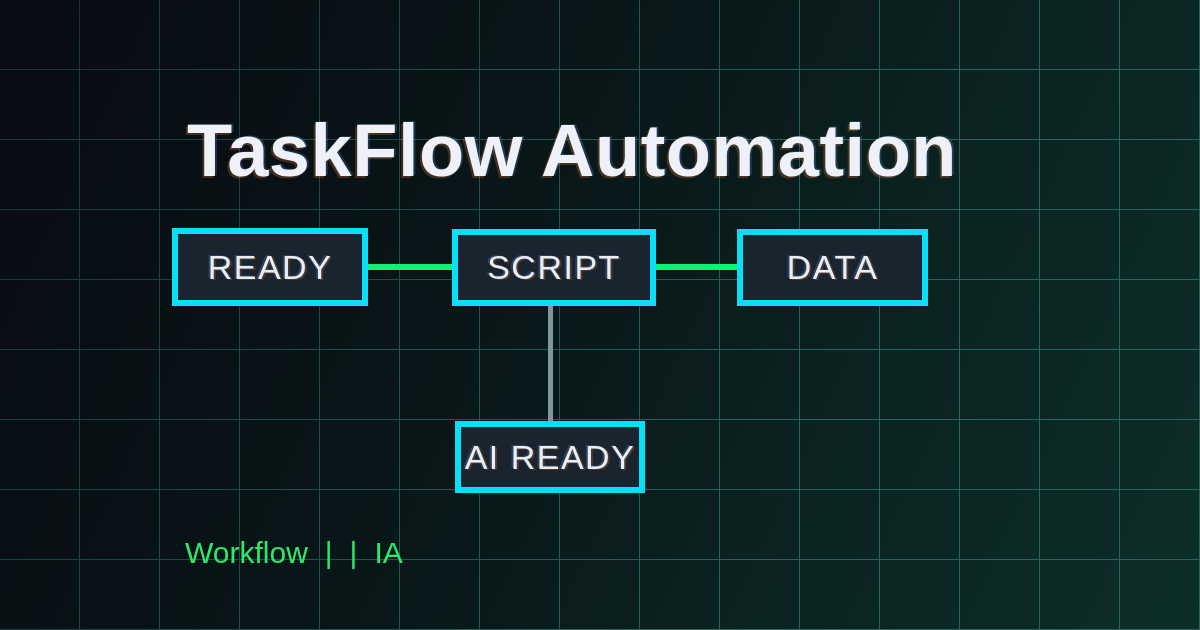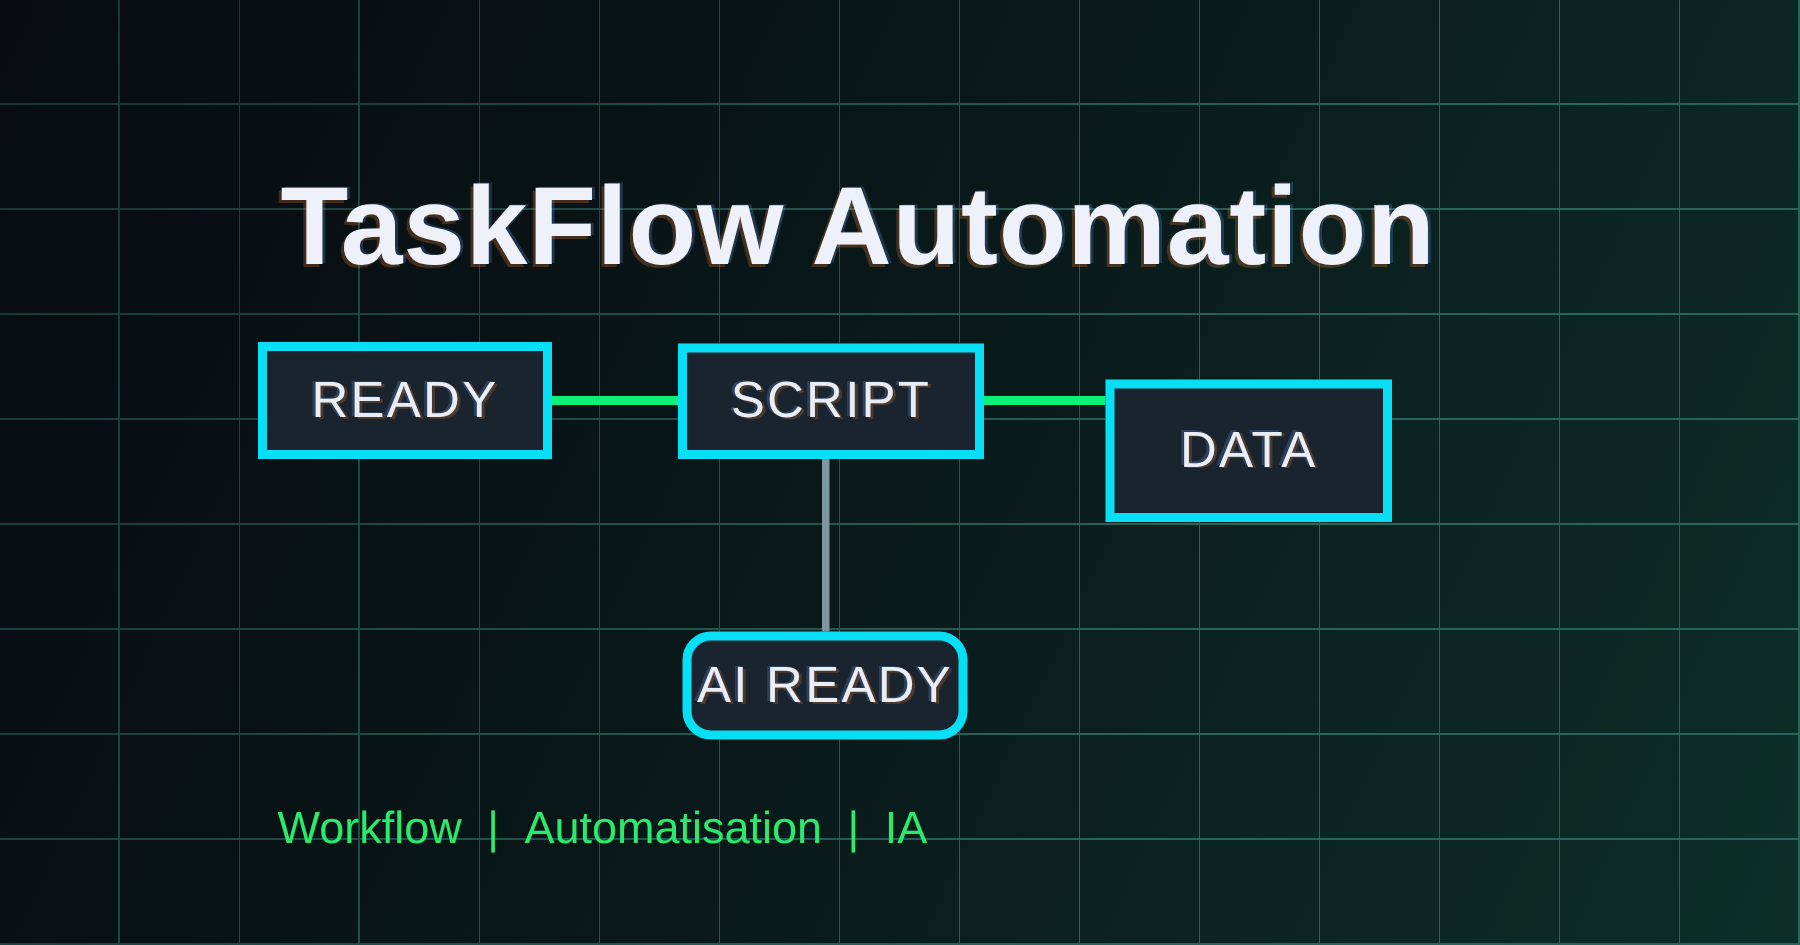--- a/index.html
+++ b/index.html
@@ -44,22 +44,22 @@
   .node .node-label {
     color: var(--node-text, #e9edf5);
     font-size: 34px;
     letter-spacing: 1.5px;
     white-space: nowrap;
     text-shadow: 2px 1px 0 rgba(222,120,46,0.25), -2px -1px 0 rgba(110,165,255,0.22);
   }
 
   .node-input   { left: 172px; top: 228px; width: 196px; height: 78px; }
   .node-script  { left: 452px; top: 229px; width: 204px; height: 77px; }
-  .node-data    { left: 737px; top: 229px; width: 191px; height: 95px; margin-top: 24px; }
-  .node-ai-ready{ left: 455px; top: 421px; width: 190px; height: 72px; border-radius: 19px; }
+  .node-data    { left: 737px; top: 229px; width: 191px; height: 77px; }
+  .node-ai-ready{ left: 455px; top: 421px; width: 190px; height: 72px; }
 
   .edge { position: absolute; }
   .edge-input-script { left: 368px; top: 264px; width: 84px; height: 6px; background: var(--accent-green, #0bf277); }
   .edge-script-data  { left: 645px; top: 264px; width: 92px; height: 6px; background: var(--accent-green, #0bf277); }
   .edge-script-ai    { left: 548px; top: 306px; width: 5px; height: 115px; background: var(--connector-gray, #7e979e); }
 
   .footer {
     position: absolute;
     left: 185px;
     top: 520px;
@@ -96,18 +96,17 @@
     <span class="node-label">DATA</span>
   </div>
 
   <div class="node node-ai-ready">
     <span class="node-label">AI READY</span>
   </div>
 
   <div class="footer">
     <span>Workflow</span>
     <span class="sep">|</span>
-    <span>Automatisation</span>
     <span class="sep">|</span>
     <span>IA</span>
   </div>
 
 </div>
 
 </body></html>

